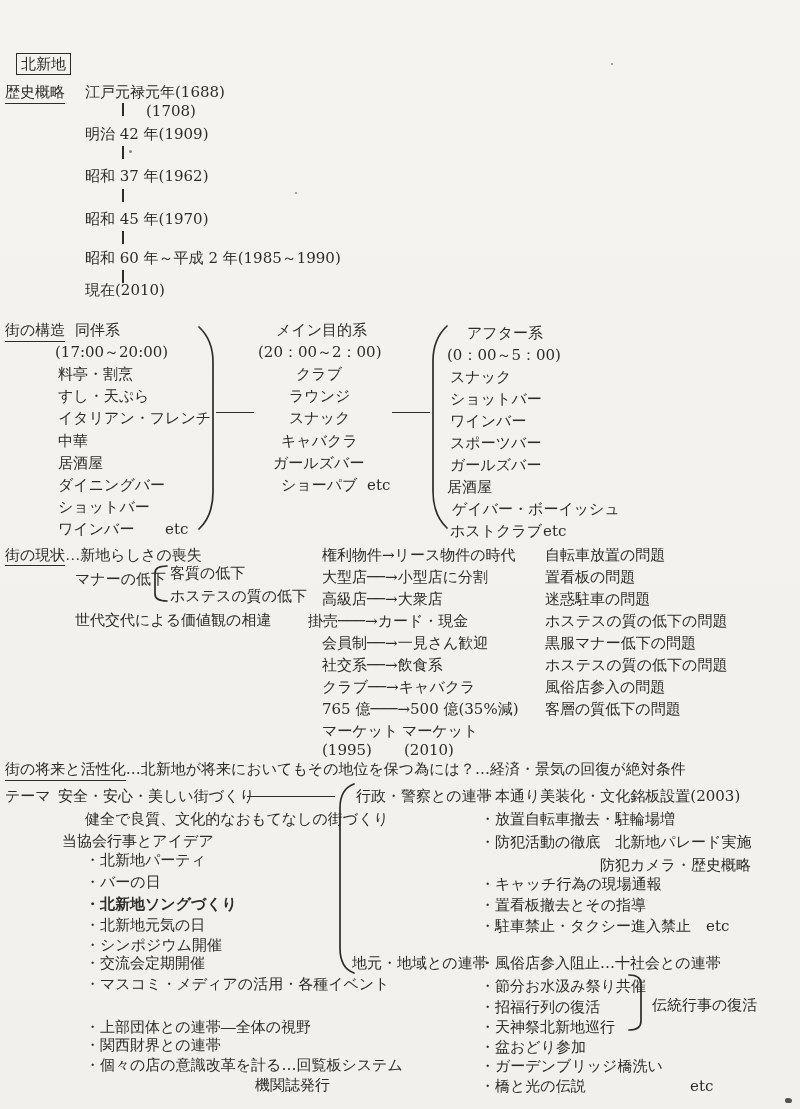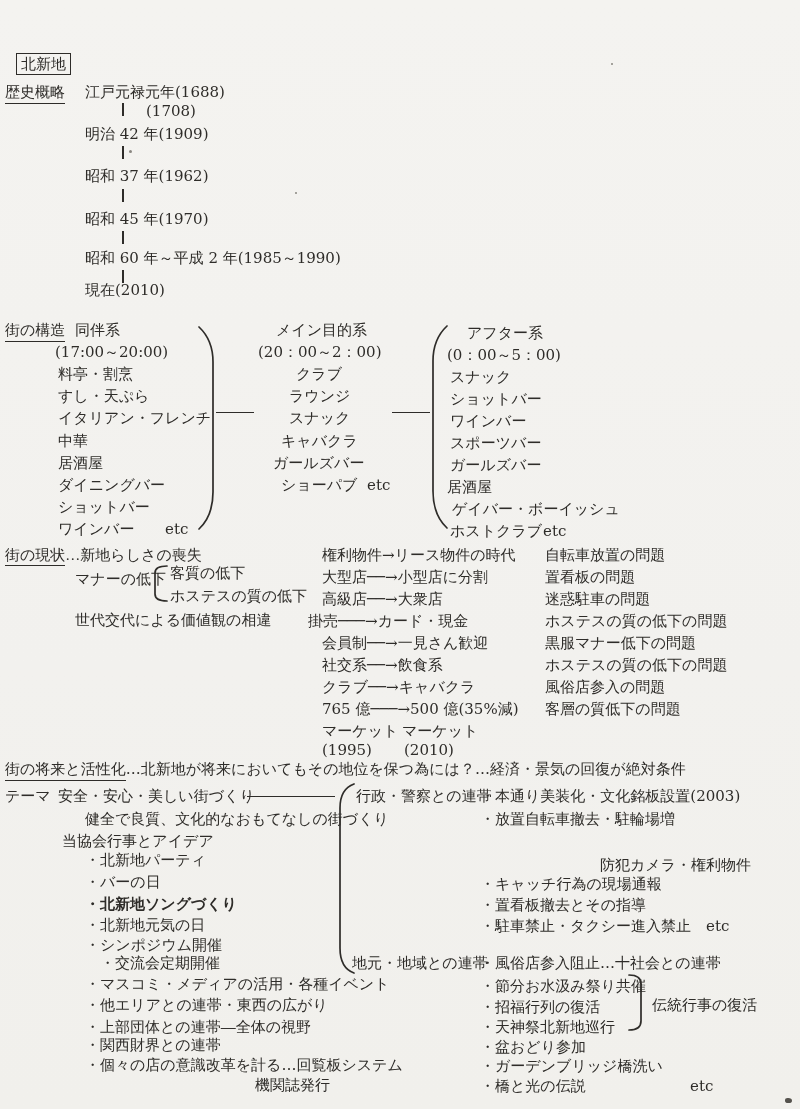--- a/index.html
+++ b/index.html
@@ -124,31 +124,31 @@
   </svg>
   <div class="t" style="left:356px;top:788px;">行政・警察との連帯</div>
   <div class="t" style="left:85px;top:811px;">健全で良質、文化的なおもてなしの街づくり</div>
   <div class="t" style="left:62px;top:833px;">当協会行事とアイデア</div>
 
   <div class="t" style="left:85px;top:852px;">・北新地パーティ</div>
   <div class="t" style="left:85px;top:874px;">・バーの日</div>
   <div class="t" style="left:85px;top:896px;font-weight:bold;">・北新地ソングづくり</div>
   <div class="t" style="left:85px;top:917px;">・北新地元気の日</div>
   <div class="t" style="left:85px;top:937px;">・シンポジウム開催</div>
-  <div class="t" style="left:85px;top:955px;margin-left:15px;">・交流会定期開催</div>
+  <div class="t" style="left:85px;top:955px;">・交流会定期開催</div>
   <div class="t" style="left:85px;top:976px;">・マスコミ・メディアの活用・各種イベント</div>
-  <div class="t" style="left:85px;top:997px;">・他エリアとの連帯・東西の広がり</div>
   <div class="t" style="left:85px;top:1019px;">・上部団体との連帯―全体の視野</div>
   <div class="t" style="left:85px;top:1037px;">・関西財界との連帯</div>
   <div class="t" style="left:85px;top:1057px;">・個々の店の意識改革を計る…回覧板システム</div>
   <div class="t" style="left:255px;top:1077px;">機関誌発行</div>
 
   <div class="t" style="left:480px;top:788px;">・本通り美装化・文化銘板設置(2003)</div>
   <div class="t" style="left:480px;top:811px;">・放置自転車撤去・駐輪場増</div>
-  <div class="t" style="left:600px;top:857px;">防犯カメラ・権利物件</div>
+  <div class="t" style="left:480px;top:834px;">・防犯活動の徹底　北新地パレード実施</div>
+  <div class="t" style="left:600px;top:857px;">防犯カメラ・歴史概略</div>
   <div class="t" style="left:480px;top:876px;">・キャッチ行為の現場通報</div>
   <div class="t" style="left:480px;top:897px;">・置看板撤去とその指導</div>
   <div class="t" style="left:480px;top:918px;">・駐車禁止・タクシー進入禁止　etc</div>
 
   <div class="t" style="left:352px;top:955px;">地元・地域との連帯</div>
   <div class="t" style="left:480px;top:955px;">・風俗店参入阻止…十社会との連帯</div>
   <div class="t" style="left:480px;top:978px;">・節分お水汲み祭り共催</div>
   <div class="t" style="left:480px;top:999px;">・招福行列の復活</div>
   <div class="t" style="left:480px;top:1019px;">・天神祭北新地巡行</div>
   <div class="t" style="left:480px;top:1039px;">・盆おどり参加</div>

